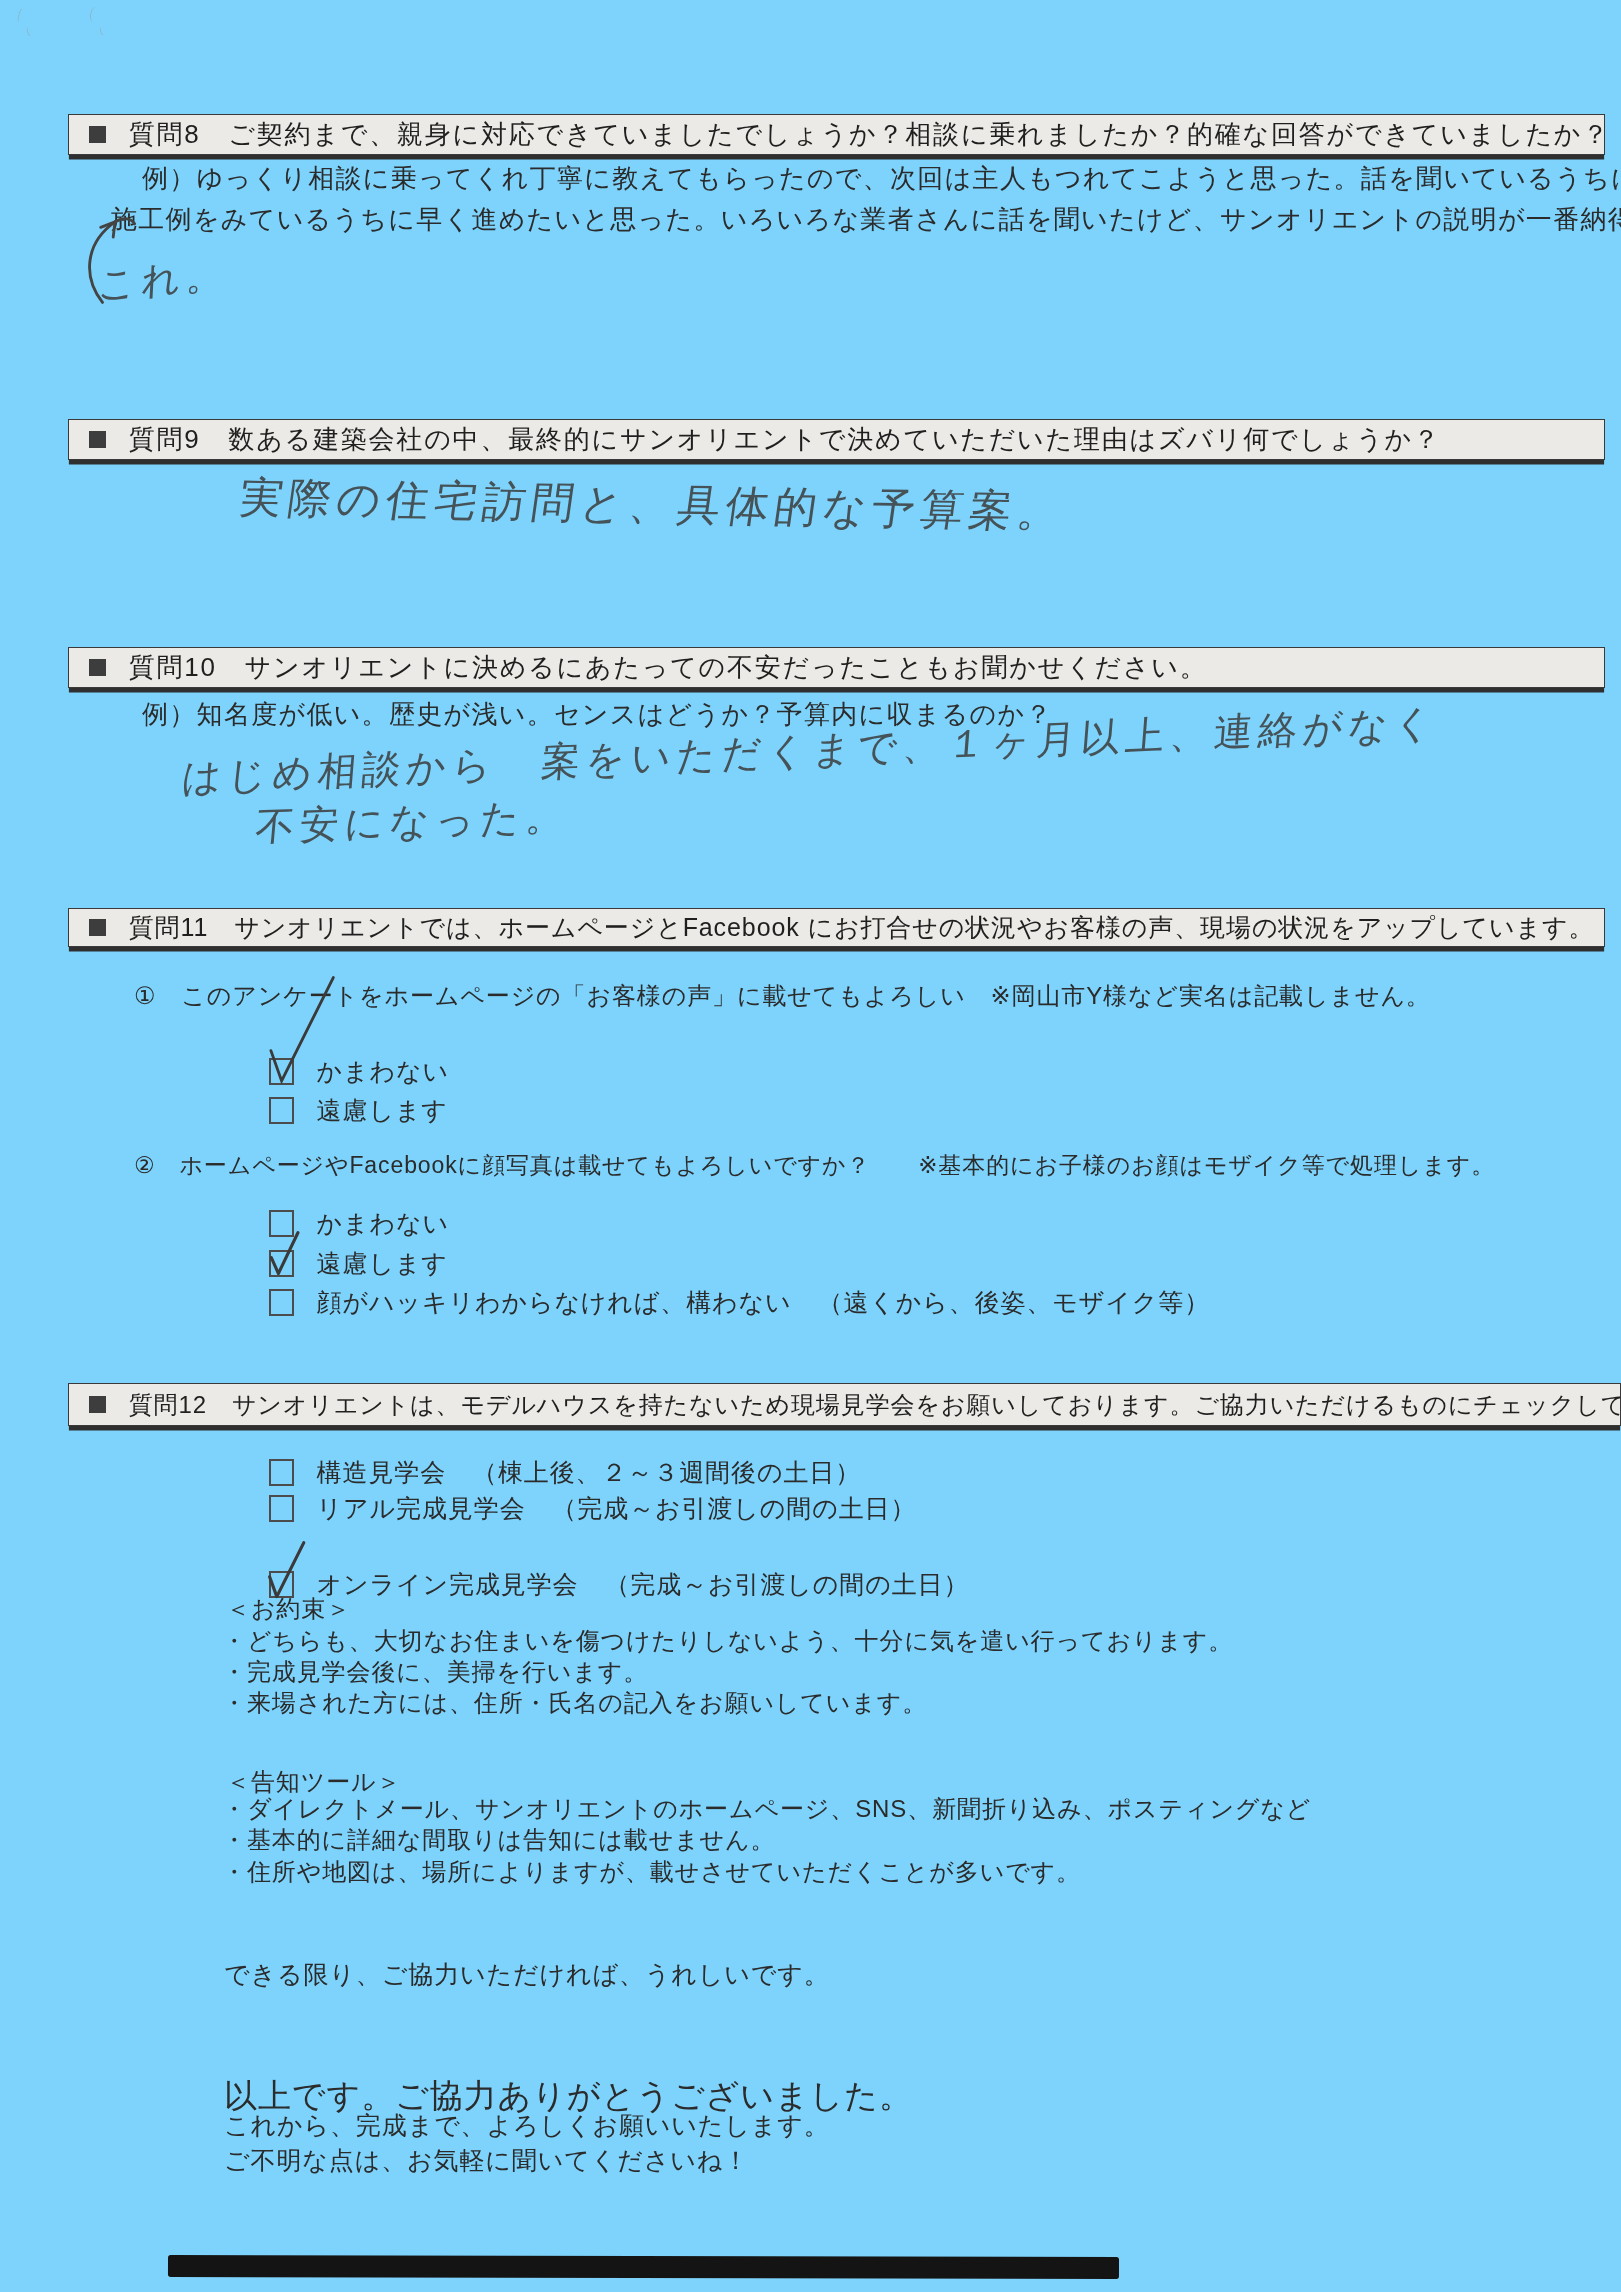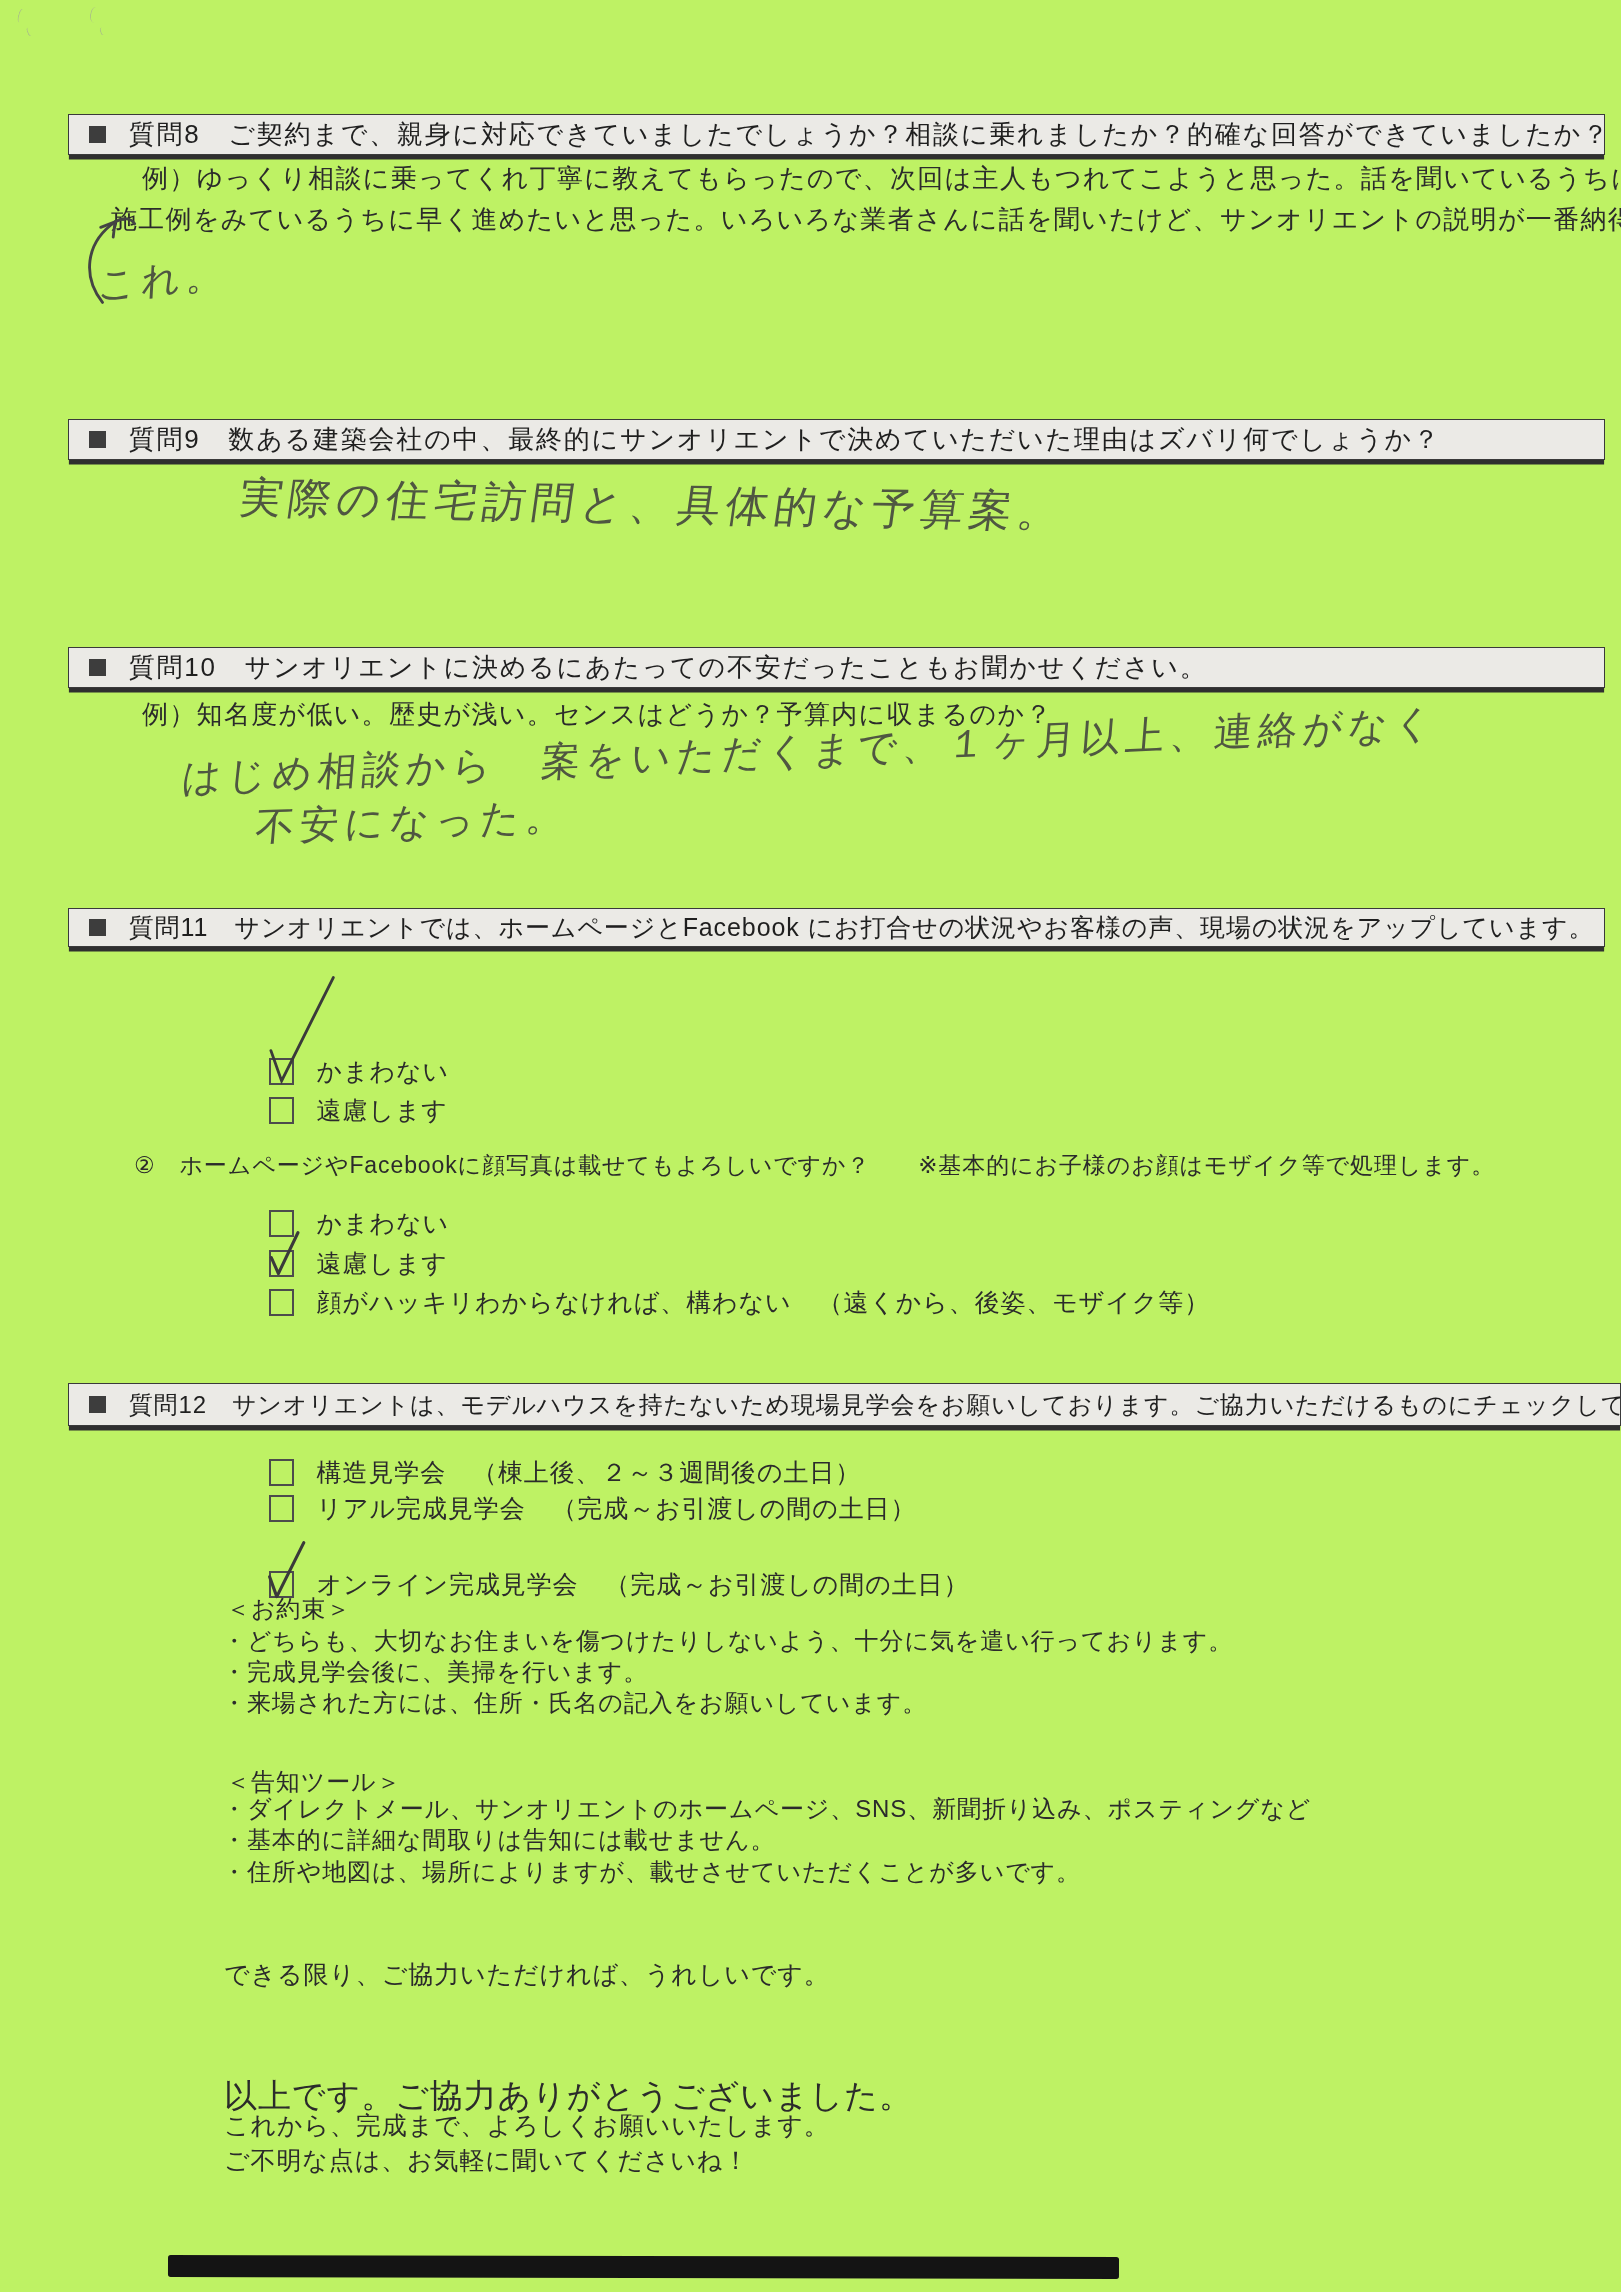--- a/index.html
+++ b/index.html
@@ -1,20 +1,20 @@
 <!DOCTYPE html>
 <html style="font-size:14.3px"><head>
 <meta charset="utf-8">
 <style>
   html,body{margin:0;padding:0;background:#d8d8d8;}
   .page{
     position:relative;
     width:1621px;height:2293px;
     margin:0 auto;
-    background:#bef264;
+    background:#7dd3fc;
     font-family:"Liberation Sans","DejaVu Sans",sans-serif;
     color:#262626;
     overflow:hidden;
   }
   
   .qbox{
     position:absolute;
     box-sizing:border-box;
     left:68px;width:1537px;height:41px;
     background:#ebeae6;
@@ -108,20 +108,21 @@
   </div>
   <div class="ex" style="top:697px;left:142px;">例）知名度が低い。歴史が浅い。センスはどうか？予算内に収まるのか？</div>
   <div class="hand" style="top:751px;left:184px;font-size:39px;transform:rotate(-2.5deg) skewX(-7deg);">はじめ相談から　案をいただくまで、１ヶ月以上、連絡がなく</div>
   <div class="hand" style="top:800px;left:258px;font-size:39px;transform:rotate(-2deg) skewX(-7deg);">不安になった。</div>
 
   <div class="qbox" style="top:908px;height:39px;font-size:25px;letter-spacing:0.9px;">
     <span class="sq"></span>
     <span>質問11　サンオリエントでは、ホームページとFacebook にお打合せの状況やお客様の声、現場の状況をアップしています。</span>
   </div>
 
+  <div class="body-text" style="top:980px;left:134px;">①　このアンケートをホームページの「お客様の声」に載せてもよろしい　※岡山市Y様など実名は記載しません。</div>
 
   <div class="cbrow" style="top:1055px;left:269px;">
     <span class="cbox">
       <svg class="check-big" width="82" height="118" viewBox="0 0 92 132">
         <polyline points="10,88 22,122 80,6"></polyline>
       </svg>
     </span>
     <span>かまわない</span>
   </div>
   <div class="cbrow" style="top:1094px;left:269px;">

